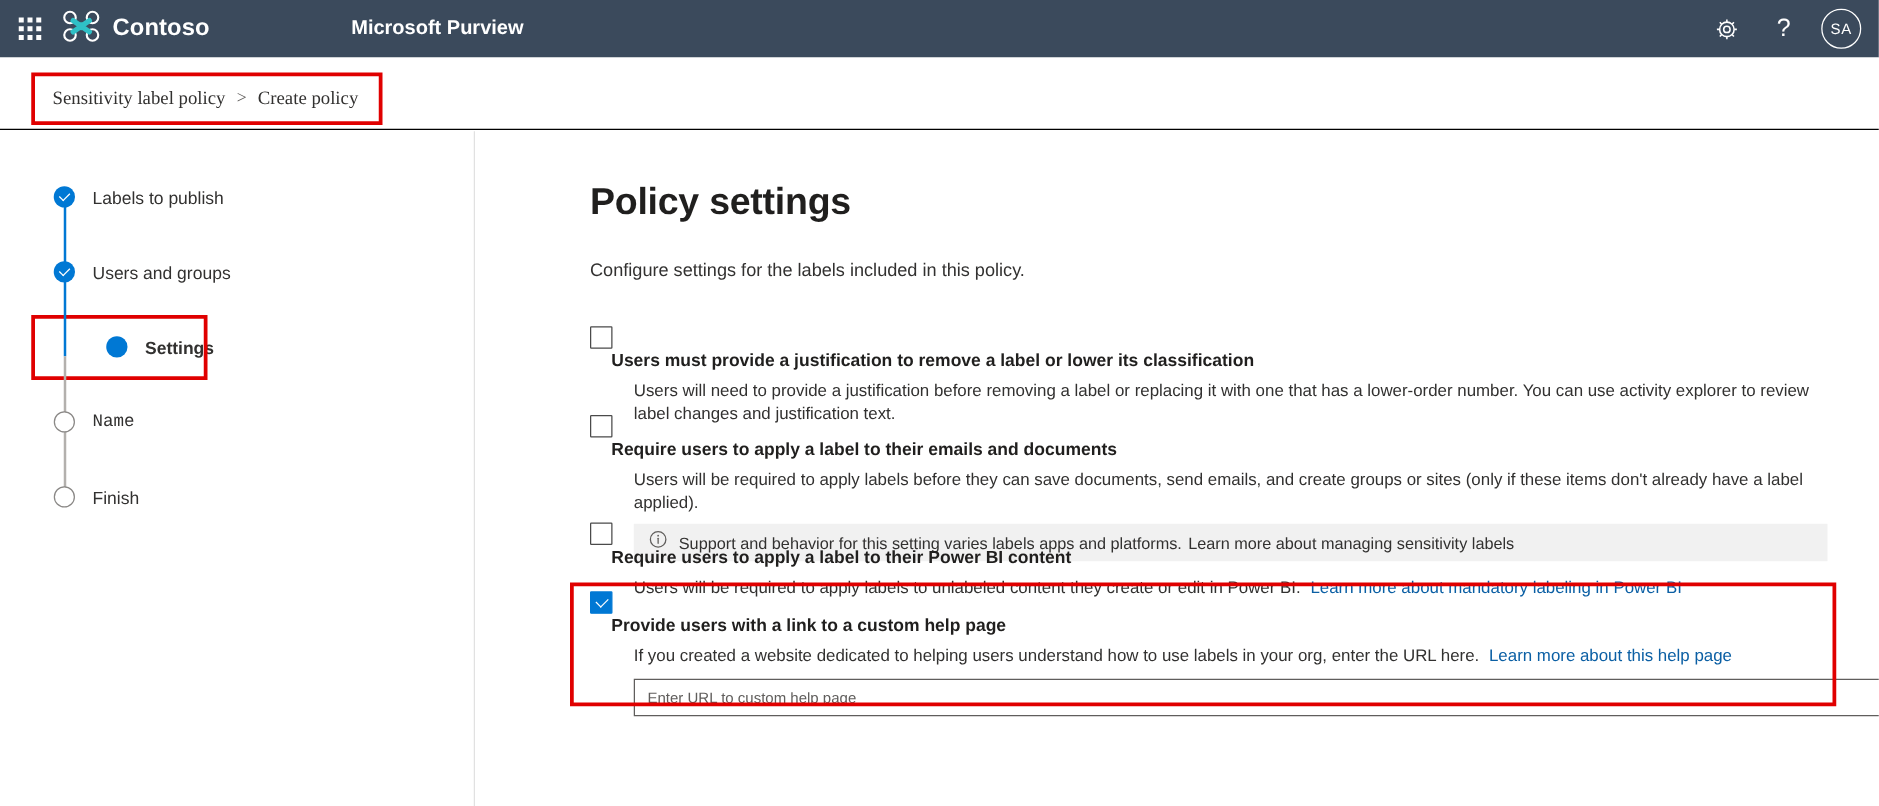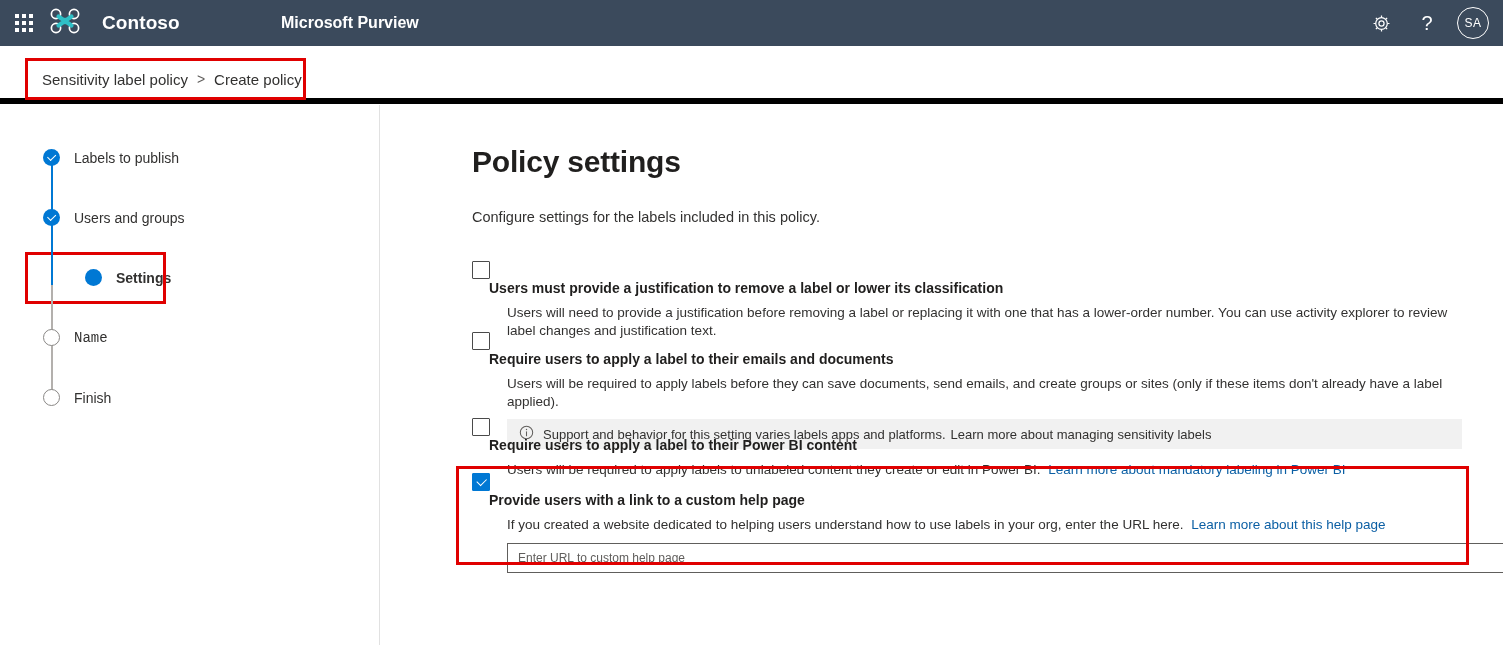--- a/index.html
+++ b/index.html
@@ -26,21 +26,21 @@
   }
   #waffle .grid {
     display: grid;
     grid-template-columns: repeat(3, 4px);
     grid-template-rows: repeat(3, 4px);
     gap: 3px;
   }
   #waffle .grid i { display: block; width: 4px; height: 4px; background: #ffffff; }
 
   #brand {
-    display: flex; align-items: center; gap: 22px;
+    display: flex; align-items: center; gap: 10px;
     margin-left: 2px; cursor: pointer;
   }
   #brand-name {
     color: #ffffff; font-size: 19px; font-weight: bold;
     letter-spacing: .1px;
   }
   #suite-title {
     position: absolute; left: 281px;
     color: #ffffff; font-size: 16px; font-weight: bold;
   }
@@ -60,21 +60,22 @@
     display: flex; align-items: center; justify-content: center;
     color: #ffffff; font-size: 12px; letter-spacing: .5px;
     margin-left: 4px; cursor: pointer;
   }
 
   
   #breadcrumb-row {
     position: absolute; top: 46px; left: 0;
     width: 1503px; height: 58px;
     background: #ffffff;
-    border-bottom: 6px solid #000000;
+    border-bottom: 1px solid #000000;
+    font-family: Liberation Serif, serif;
   }
   #breadcrumb-highlight {
     position: absolute;
     left: 25px; top: 12px;
     width: 281px; height: 42px;
     border: 3px solid #e00000;
     background: #ffffff;
     display: flex; align-items: center;
     padding-left: 14px;
   }

